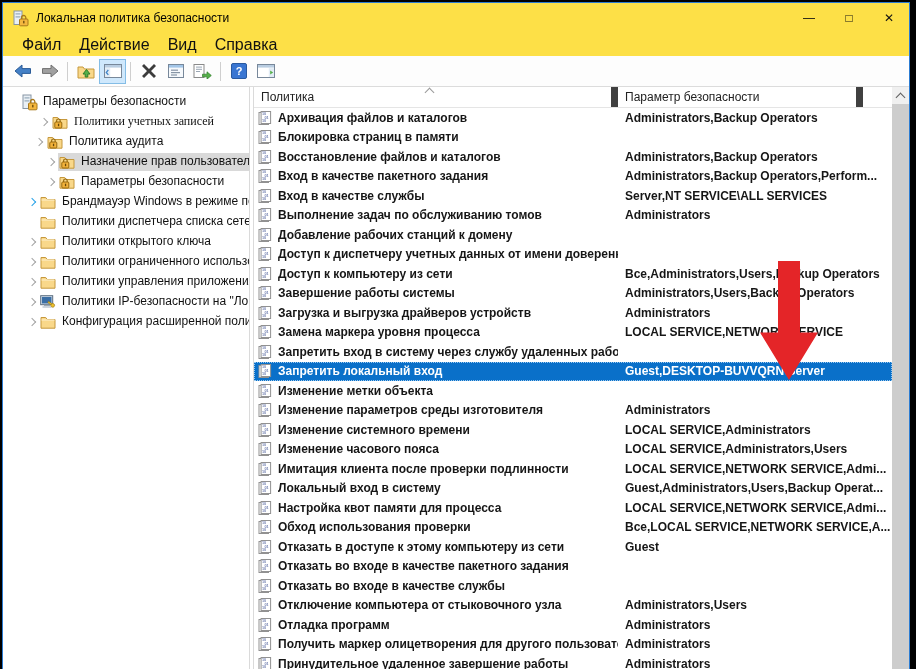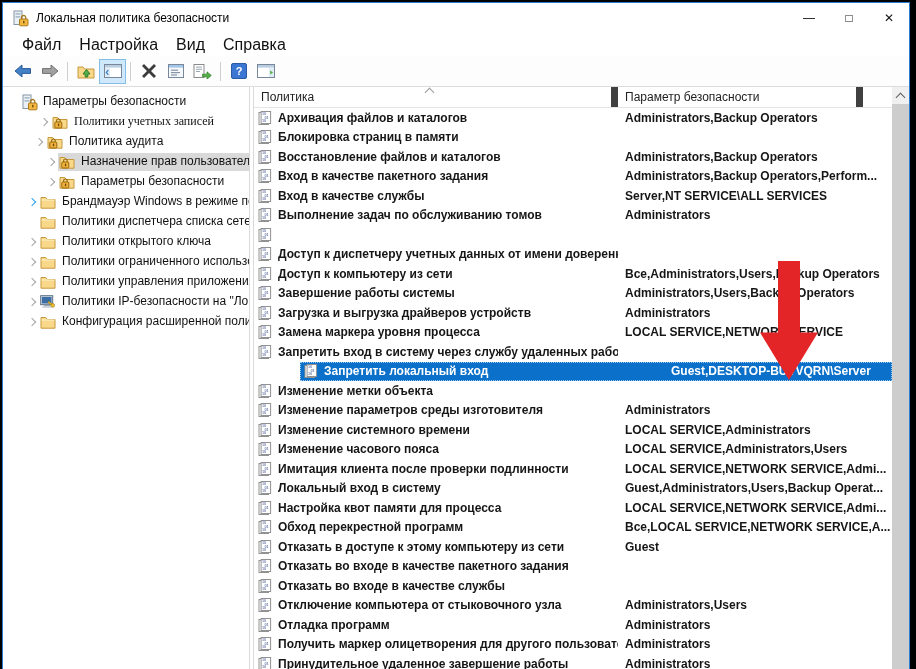--- a/index.html
+++ b/index.html
@@ -3,21 +3,21 @@
 <meta charset="utf-8">
 <style>
   html,body{margin:0;padding:0;}
   body{
     width:916px;height:669px;overflow:hidden;background:#000;
     font-family:"Liberation Sans", sans-serif;
     -webkit-font-smoothing:antialiased;
   }
   .window{
     position:absolute;left:2px;top:2px;width:908px;height:667px;
-    background:#ffffff;border:1px solid #2b7cd3;border-bottom:none;
+    background:#fde047;border:1px solid #2b7cd3;border-bottom:none;
     display:flex;flex-direction:column;box-sizing:border-box;
   }
   
   .titlebar{height:30px;display:flex;align-items:center;padding-left:9px;flex:0 0 auto;}
   .app-icon{width:17px;height:17px;margin-right:7px;display:flex;}
   .title-text{font-size:12px;color:#000;}
   .win-controls{margin-left:auto;display:flex;height:100%;}
   .win-btn{width:40px;height:100%;display:flex;align-items:center;justify-content:center;
     font-size:12px;color:#111;cursor:default;}
   
@@ -53,21 +53,21 @@
   .hcell.c1{width:245px;}
   .hcell.c2{flex:1;border-right:none;}
   .sort-chevron{position:absolute;left:172px;top:2px;width:6px;height:6px;
     border-top:1.6px solid #9a9a9a;border-right:1.6px solid #9a9a9a;transform:rotate(-45deg);}
   .list-body{flex:1;overflow:hidden;margin-right:17px;}
   .list-row{height:19.5px;display:flex;align-items:center;font-size:12px;color:#161616;font-weight:bold;}
   .cell-policy{width:364px;flex:0 0 auto;display:flex;align-items:center;padding-left:4px;
     overflow:hidden;white-space:nowrap;box-sizing:border-box;}
   .cell-policy .picon{width:14px;height:14px;margin-right:6px;flex:0 0 auto;display:flex;}
   .cell-value{flex:1;padding-left:7px;overflow:hidden;white-space:nowrap;}
-  .list-row.selected{background:#0a70c9;color:#fff;outline:1px dotted #9cc9ee;outline-offset:-1px;margin-left:46px;}
+  .list-row.selected{background:#0a70c9;color:#fff;outline:1px dotted #9cc9ee;outline-offset:-1px;}
   
   .vscroll{position:absolute;right:0;top:0;bottom:0;width:17px;background:#f0f0f0;}
   .vscroll .up{height:17px;display:flex;align-items:center;justify-content:center;}
   .vscroll .up i{display:block;width:6px;height:6px;border-top:1.6px solid #5f5f5f;
     border-right:1.6px solid #5f5f5f;transform:rotate(-45deg);margin-top:3px;}
   .vscroll .thumb{position:absolute;top:17px;bottom:0;left:0;width:17px;background:#cdcdcd;}
   
   .red-arrow{position:absolute;left:757px;top:258px;width:58px;height:119px;background:#e42528;
     clip-path:polygon(31% 0,69% 0,69% 60%,100% 60%,50% 100%,0 60%,31% 60%);z-index:6;}
 </style>
@@ -90,21 +90,21 @@
     <span class="title-text">Локальная политика безопасности</span>
     <div class="win-controls">
         <div class="win-btn">—</div>
         <div class="win-btn">□</div>
         <div class="win-btn">✕</div>
       </div>
   </div>
 
   <div class="menubar">
       <span class="menu-item">Файл</span>
-      <span class="menu-item">Настройка</span>
+      <span class="menu-item">Действие</span>
       <span class="menu-item">Вид</span>
       <span class="menu-item">Справка</span>
     </div>
 
   <div class="toolbar">
       <div class="tb-btn">
         <svg width="20" height="16" viewBox="0 0 20 16">
           <path d="M2 8 L9 2 v3.6 h8.5 v4.8 H9 V14 z" fill="#4480c6" stroke="#2c5c98"></path>
         </svg>
       </div>
@@ -459,20 +459,21 @@
             <div class="cell-policy">
               <span class="picon">
                 <svg width="14" height="14" viewBox="0 0 13 14">
                   <rect x="0.5" y="1.5" width="9.5" height="12" fill="#fff" stroke="#919191"></rect>
                   <rect x="2.6" y="0.5" width="9.5" height="12" fill="#fff" stroke="#919191"></rect>
                   <text x="3.4" y="4.4" font-size="3.8" fill="#6d7cae">10</text>
                   <text x="6" y="7.8" font-size="3.8" fill="#6d7cae">01</text>
                   <text x="3.4" y="11.2" font-size="3.8" fill="#6d7cae">10</text>
                 </svg>
               </span>
+              <span>Добавление рабочих станций к домену</span>
             </div>
             <div class="cell-value"></div>
           </div>
           <div class="list-row">
             <div class="cell-policy">
               <span class="picon">
                 <svg width="14" height="14" viewBox="0 0 13 14">
                   <rect x="0.5" y="1.5" width="9.5" height="12" fill="#fff" stroke="#919191"></rect>
                   <rect x="2.6" y="0.5" width="9.5" height="12" fill="#fff" stroke="#919191"></rect>
                   <text x="3.4" y="4.4" font-size="3.8" fill="#6d7cae">10</text>
@@ -683,21 +684,21 @@
             <div class="cell-policy">
               <span class="picon">
                 <svg width="14" height="14" viewBox="0 0 13 14">
                   <rect x="0.5" y="1.5" width="9.5" height="12" fill="#fff" stroke="#919191"></rect>
                   <rect x="2.6" y="0.5" width="9.5" height="12" fill="#fff" stroke="#919191"></rect>
                   <text x="3.4" y="4.4" font-size="3.8" fill="#6d7cae">10</text>
                   <text x="6" y="7.8" font-size="3.8" fill="#6d7cae">01</text>
                   <text x="3.4" y="11.2" font-size="3.8" fill="#6d7cae">10</text>
                 </svg>
               </span>
-              <span>Обход перекрестной программ</span>
+              <span>Обход использования проверки</span>
             </div>
             <div class="cell-value">Все,LOCAL SERVICE,NETWORK SERVICE,A...</div>
           </div>
           <div class="list-row">
             <div class="cell-policy">
               <span class="picon">
                 <svg width="14" height="14" viewBox="0 0 13 14">
                   <rect x="0.5" y="1.5" width="9.5" height="12" fill="#fff" stroke="#919191"></rect>
                   <rect x="2.6" y="0.5" width="9.5" height="12" fill="#fff" stroke="#919191"></rect>
                   <text x="3.4" y="4.4" font-size="3.8" fill="#6d7cae">10</text>

